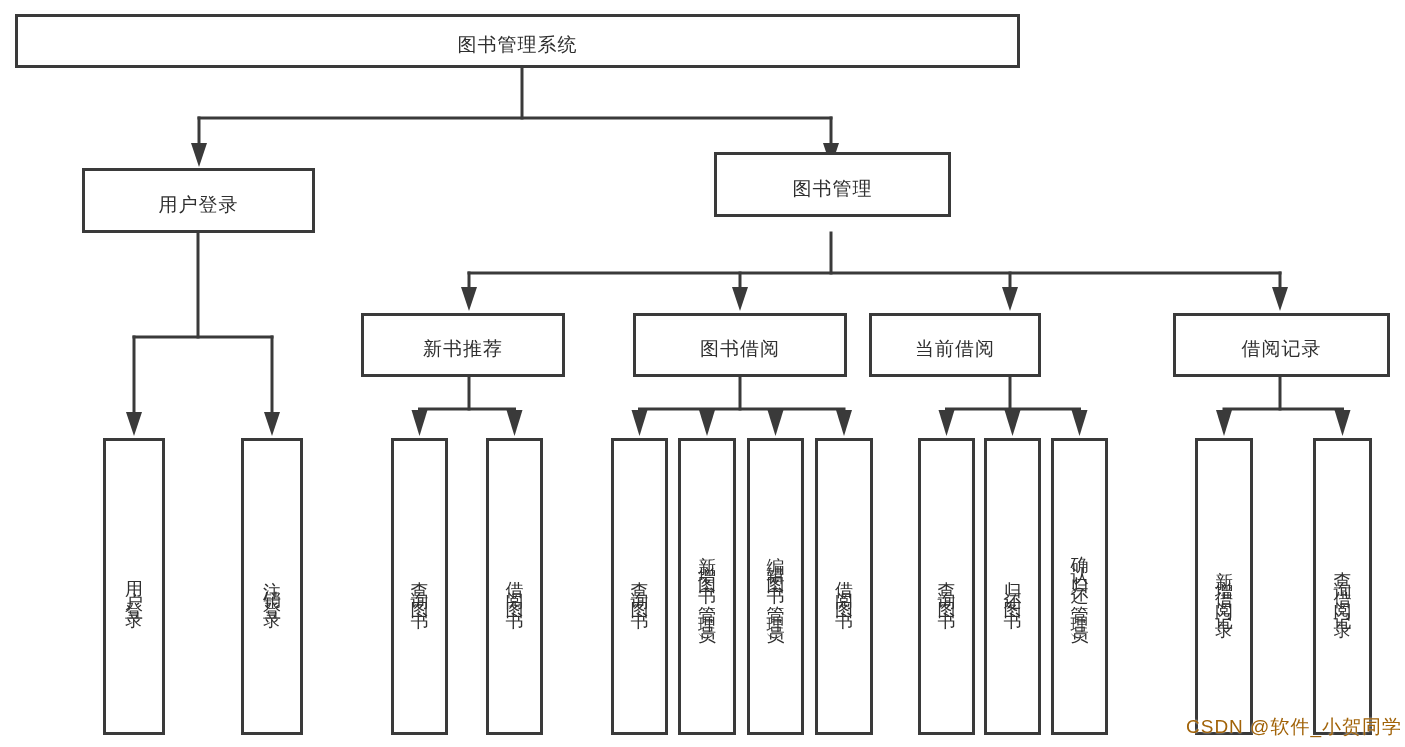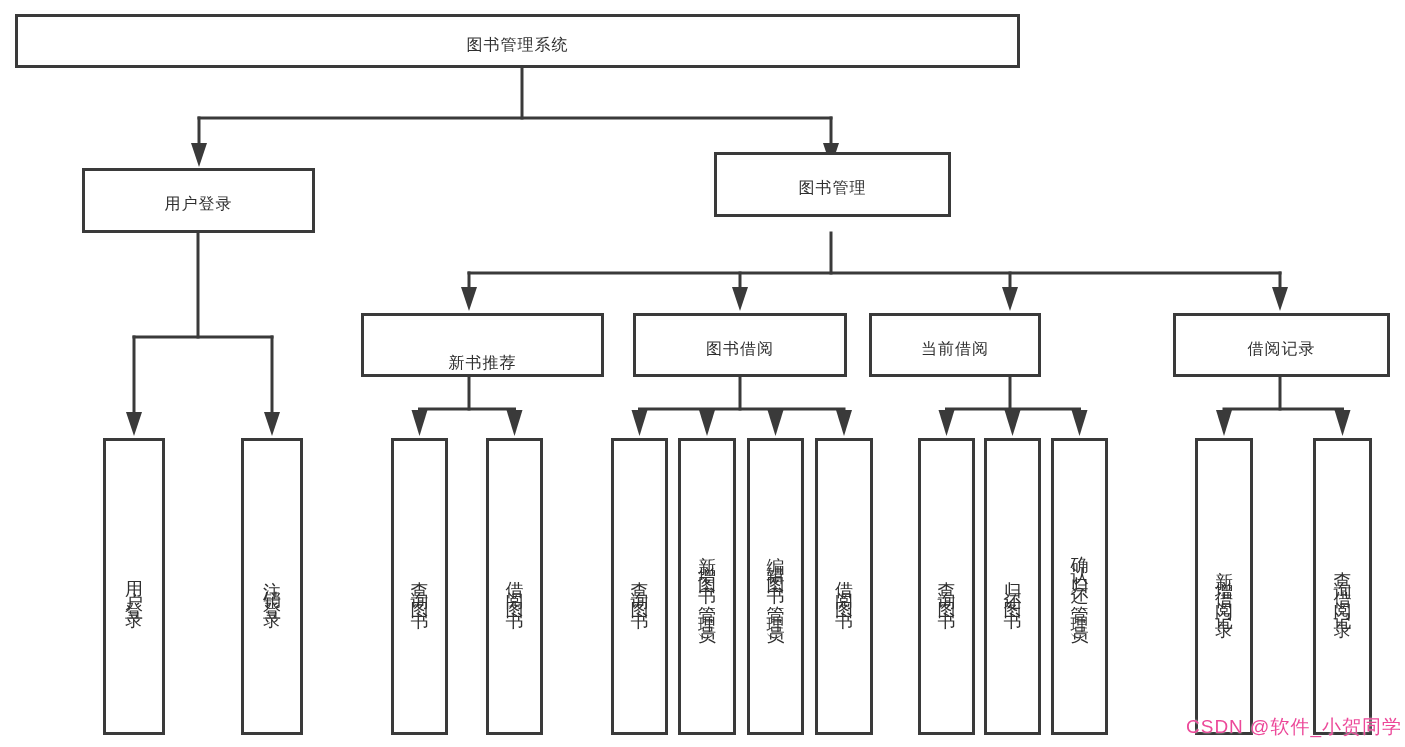--- a/index.html
+++ b/index.html
@@ -27,39 +27,39 @@
     box-sizing: border-box;
     background: #ffffff;
     border: 3px solid #3a3a3a;
     display: flex;
     align-items: center;
     justify-content: center;
     color: #2f2f2f;
     z-index: 2;
   }
   .hlabel {
-    font-size: 16px;
+    font-size: 19px;
     letter-spacing: 1px;
     white-space: nowrap;
     margin-top: 8px;
   }
   .leaf .vtext {
     writing-mode: vertical-rl;
     text-orientation: mixed;
     font-size: 18px;
     letter-spacing: 10px;
     line-height: 1;
     color: #2f2f2f;
   }
   .watermark {
     position: absolute;
     left: 1186px;
     top: 714px;
     font-size: 19px;
-    color: #ec4899;
+    color: #a16207;
     letter-spacing: 1px;
     white-space: nowrap;
     z-index: 5;
     text-shadow: 0 0 2px #ffffff;
   }
 </style>
 </head>
 <body>
 
 <div id="stage">
@@ -121,21 +121,21 @@
     <span class="hlabel">图书管理系统</span>
   </div>
 
   <div class="box" style="left:82px; top:168px; width:233px; height:65px;">
     <span class="hlabel">用户登录</span>
   </div>
   <div class="box" style="left:714px; top:152px; width:237px; height:65px;">
     <span class="hlabel">图书管理</span>
   </div>
 
-  <div class="box" style="left:361px; top:313px; width:243px; height:64px;align-items:flex-end;">
+  <div class="box" style="left:361px; top:313px; width:204px; height:64px;">
     <span class="hlabel">新书推荐</span>
   </div>
   <div class="box" style="left:633px; top:313px; width:214px; height:64px;text-align:right;">
     <span class="hlabel">图书借阅</span>
   </div>
   <div class="box" style="left:869px; top:313px; width:172px; height:64px;">
     <span class="hlabel">当前借阅</span>
   </div>
   <div class="box" style="left:1173px; top:313px; width:217px; height:64px;">
     <span class="hlabel">借阅记录</span>

